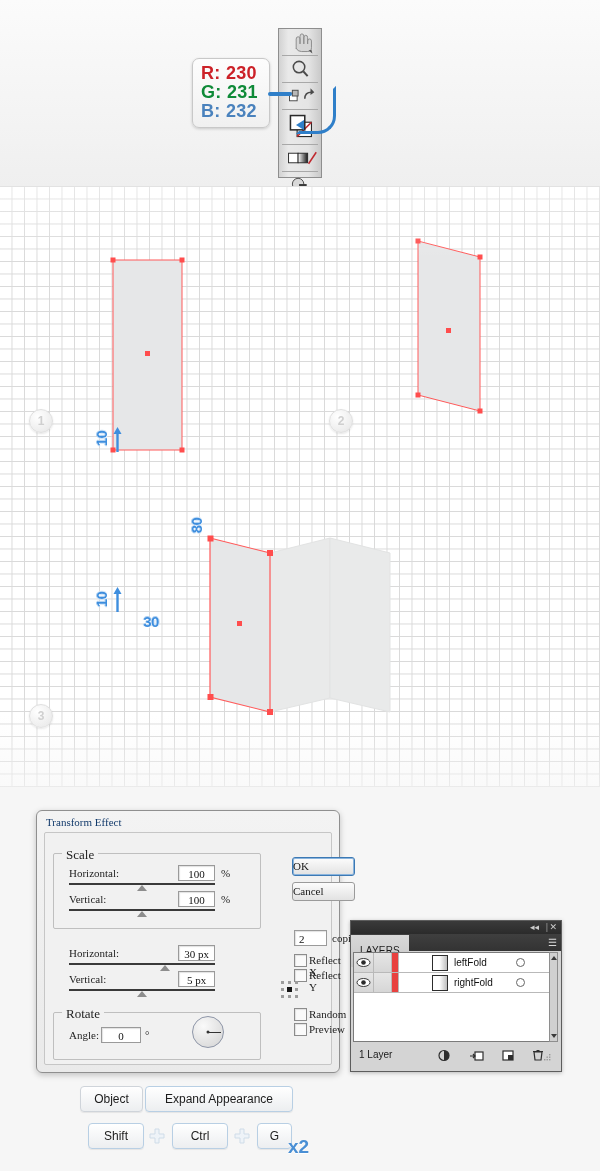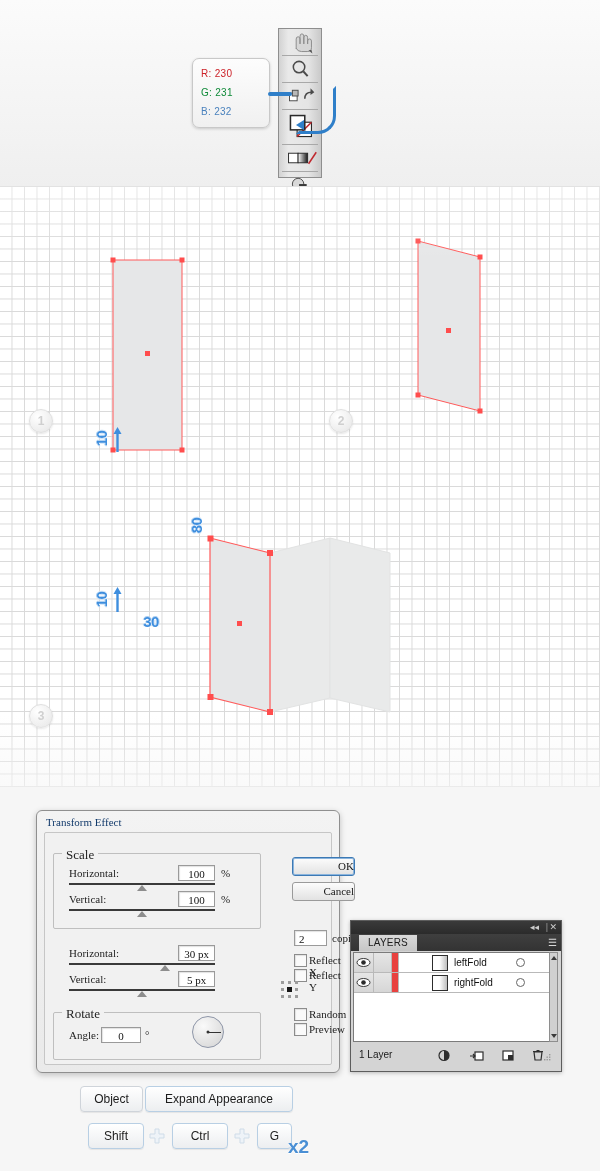--- a/index.html
+++ b/index.html
@@ -25,21 +25,21 @@
   .tb-sep{height:1px;background:#a8a8a8;margin:0 3px;}
   .tb-ico{position:absolute;left:0;top:0;width:100%;height:100%;}
   
   #rgb-callout{
     position:absolute;left:192px;top:58px;width:78px;height:70px;
     background:linear-gradient(180deg,#fdfdfd,#f0f0f0);
     border:1px solid #c8c8c8;border-radius:7px;
     box-shadow:0 1px 3px rgba(0,0,0,.18);
     padding:5px 0 0 8px;box-sizing:border-box;
   }
-  .rgb-line{font-size:10px;font-weight:normal;line-height:19px;letter-spacing:.3px;}
+  .rgb-line{font-size:18px;font-weight:bold;line-height:19px;letter-spacing:.3px;}
   #rgb-r{color:#cc2128;}
   #rgb-g{color:#0f8a38;}
   #rgb-b{color:#4a82bd;}
   #callout-stem{
     position:absolute;left:268px;top:92px;width:24px;height:4px;
     background:#2f7fc9;border-radius:2px;
   }
   #callout-arc{
     position:absolute;left:296px;top:86px;width:34px;height:42px;
     border:3px solid #2f7fc9;border-left-color:transparent;border-top-color:transparent;
@@ -114,21 +114,21 @@
   }
   .unit{position:absolute;font-size:11px;color:#1d1d1d;}
   .slider-track{position:absolute;height:2px;background:#3a3a3a;}
   .slider-thumb{
     position:absolute;width:0;height:0;
     border-left:5px solid transparent;border-right:5px solid transparent;
     border-bottom:6px solid #8d8d8d;
   }
   .dlg-btn{
     position:absolute;height:19px;border-radius:3px;box-sizing:border-box;
-    font-size:11px;text-align:right;line-height:17px;
+    font-size:11px;text-align:left;line-height:17px;
     background:linear-gradient(180deg,#fcfcfc,#e2e2e2);
     border:1px solid #9a9a9a;color:#161616;
   }
   #btn-ok{border:1px solid #3c79b4;box-shadow:0 0 0 1px #8ab4dd inset;}
   .chk{
     position:absolute;width:11px;height:11px;background:#fafafa;
     border:1px solid #8c8c8c;box-shadow:inset 1px 1px 1px rgba(0,0,0,.10);
   }
   .chk-label{position:absolute;font-size:11px;color:#1d1d1d;}
   #anchor-grid{position:absolute;left:281px;top:981px;width:18px;height:18px;}
@@ -150,21 +150,21 @@
   #layers-titlebar{
     position:absolute;left:0;top:0;width:100%;height:13px;
     background:linear-gradient(180deg,#3a3a3a,#2b2b2b);
   }
   .tb-ctrl{position:absolute;top:2px;color:#cccccc;font-size:9px;line-height:9px;}
   #layers-tabbar{
     position:absolute;left:0;top:13px;width:100%;height:17px;
     background:linear-gradient(180deg,#3f3f3f,#333333);
   }
   #layers-tab{
-    position:absolute;left:8px;top:1px;height:16px;padding:0 9px;
+    position:absolute;left:0;top:1px;height:16px;padding:8px 9px;
     background:linear-gradient(180deg,#d9d9d9,#c6c6c6);
     font-size:10px;line-height:16px;color:#1b1b1b;letter-spacing:.2px;
   }
   #layers-menu-ico{position:absolute;right:4px;top:4px;color:#d8d8d8;font-size:10px;line-height:10px;}
   #layers-list{
     position:absolute;left:2px;top:31px;width:199px;height:90px;
     background:#ffffff;border:1px solid #7b7b7b;box-sizing:border-box;
   }
   .layer-row{position:relative;height:20px;border-bottom:1px solid #b9b9b9;box-sizing:border-box;}
   .layer-row.top{background:linear-gradient(180deg,#e0e0e0,#cfcfcf);}

